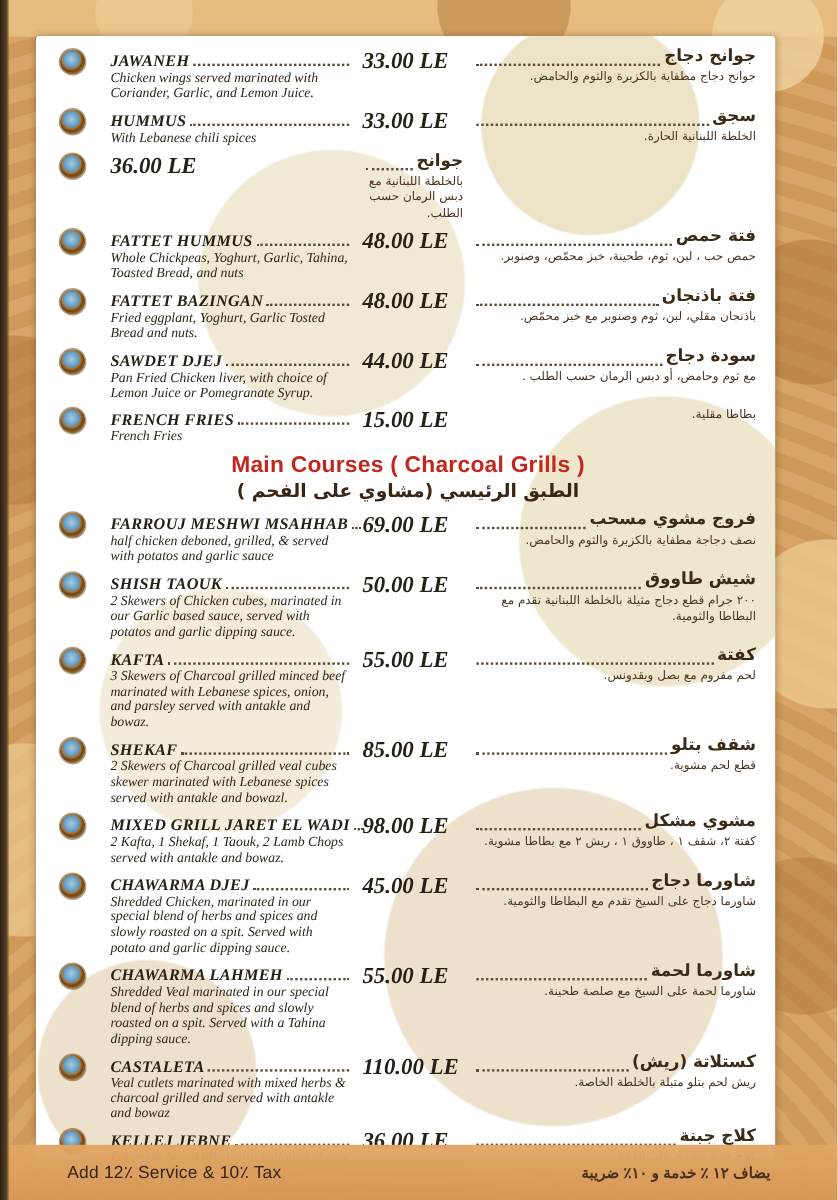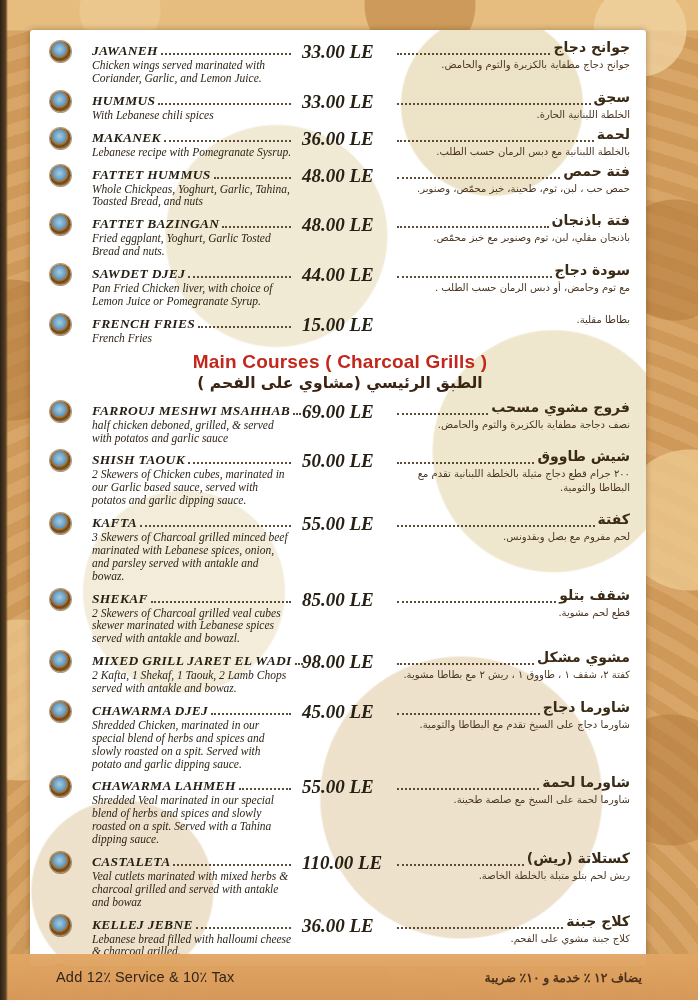--- a/index.html
+++ b/index.html
@@ -168,32 +168,25 @@
         <span class="name-ar">سجق</span>
       </div>
       <div class="desc-ar">الخلطة اللبنانية الحارة.</div>
     </div>
   </div>
 
   <div class="row">
     <div class="icon-cell">
       <span class="medallion"></span>
     </div>
-    <div class="en-cell">
-      <div class="name-line">
-        <span class="name-en">MAKANEK</span>
-        <span class="leader"></span>
-      </div>
-      <div class="desc-en">Lebanese recipe with Pomegranate Sysrup.</div>
-    </div>
     <div class="price-cell">36.00  LE</div>
     <div class="ar-cell">
       <div class="ar-name-line">
         <span class="leader"></span>
-        <span class="name-ar">لحمة</span>
+        <span class="name-ar">جوانح</span>
       </div>
       <div class="desc-ar">بالخلطة اللبنانية مع دبس الرمان حسب الطلب.</div>
     </div>
   </div>
 
   <div class="row">
     <div class="icon-cell">
       <span class="medallion"></span>
     </div>
     <div class="en-cell">

